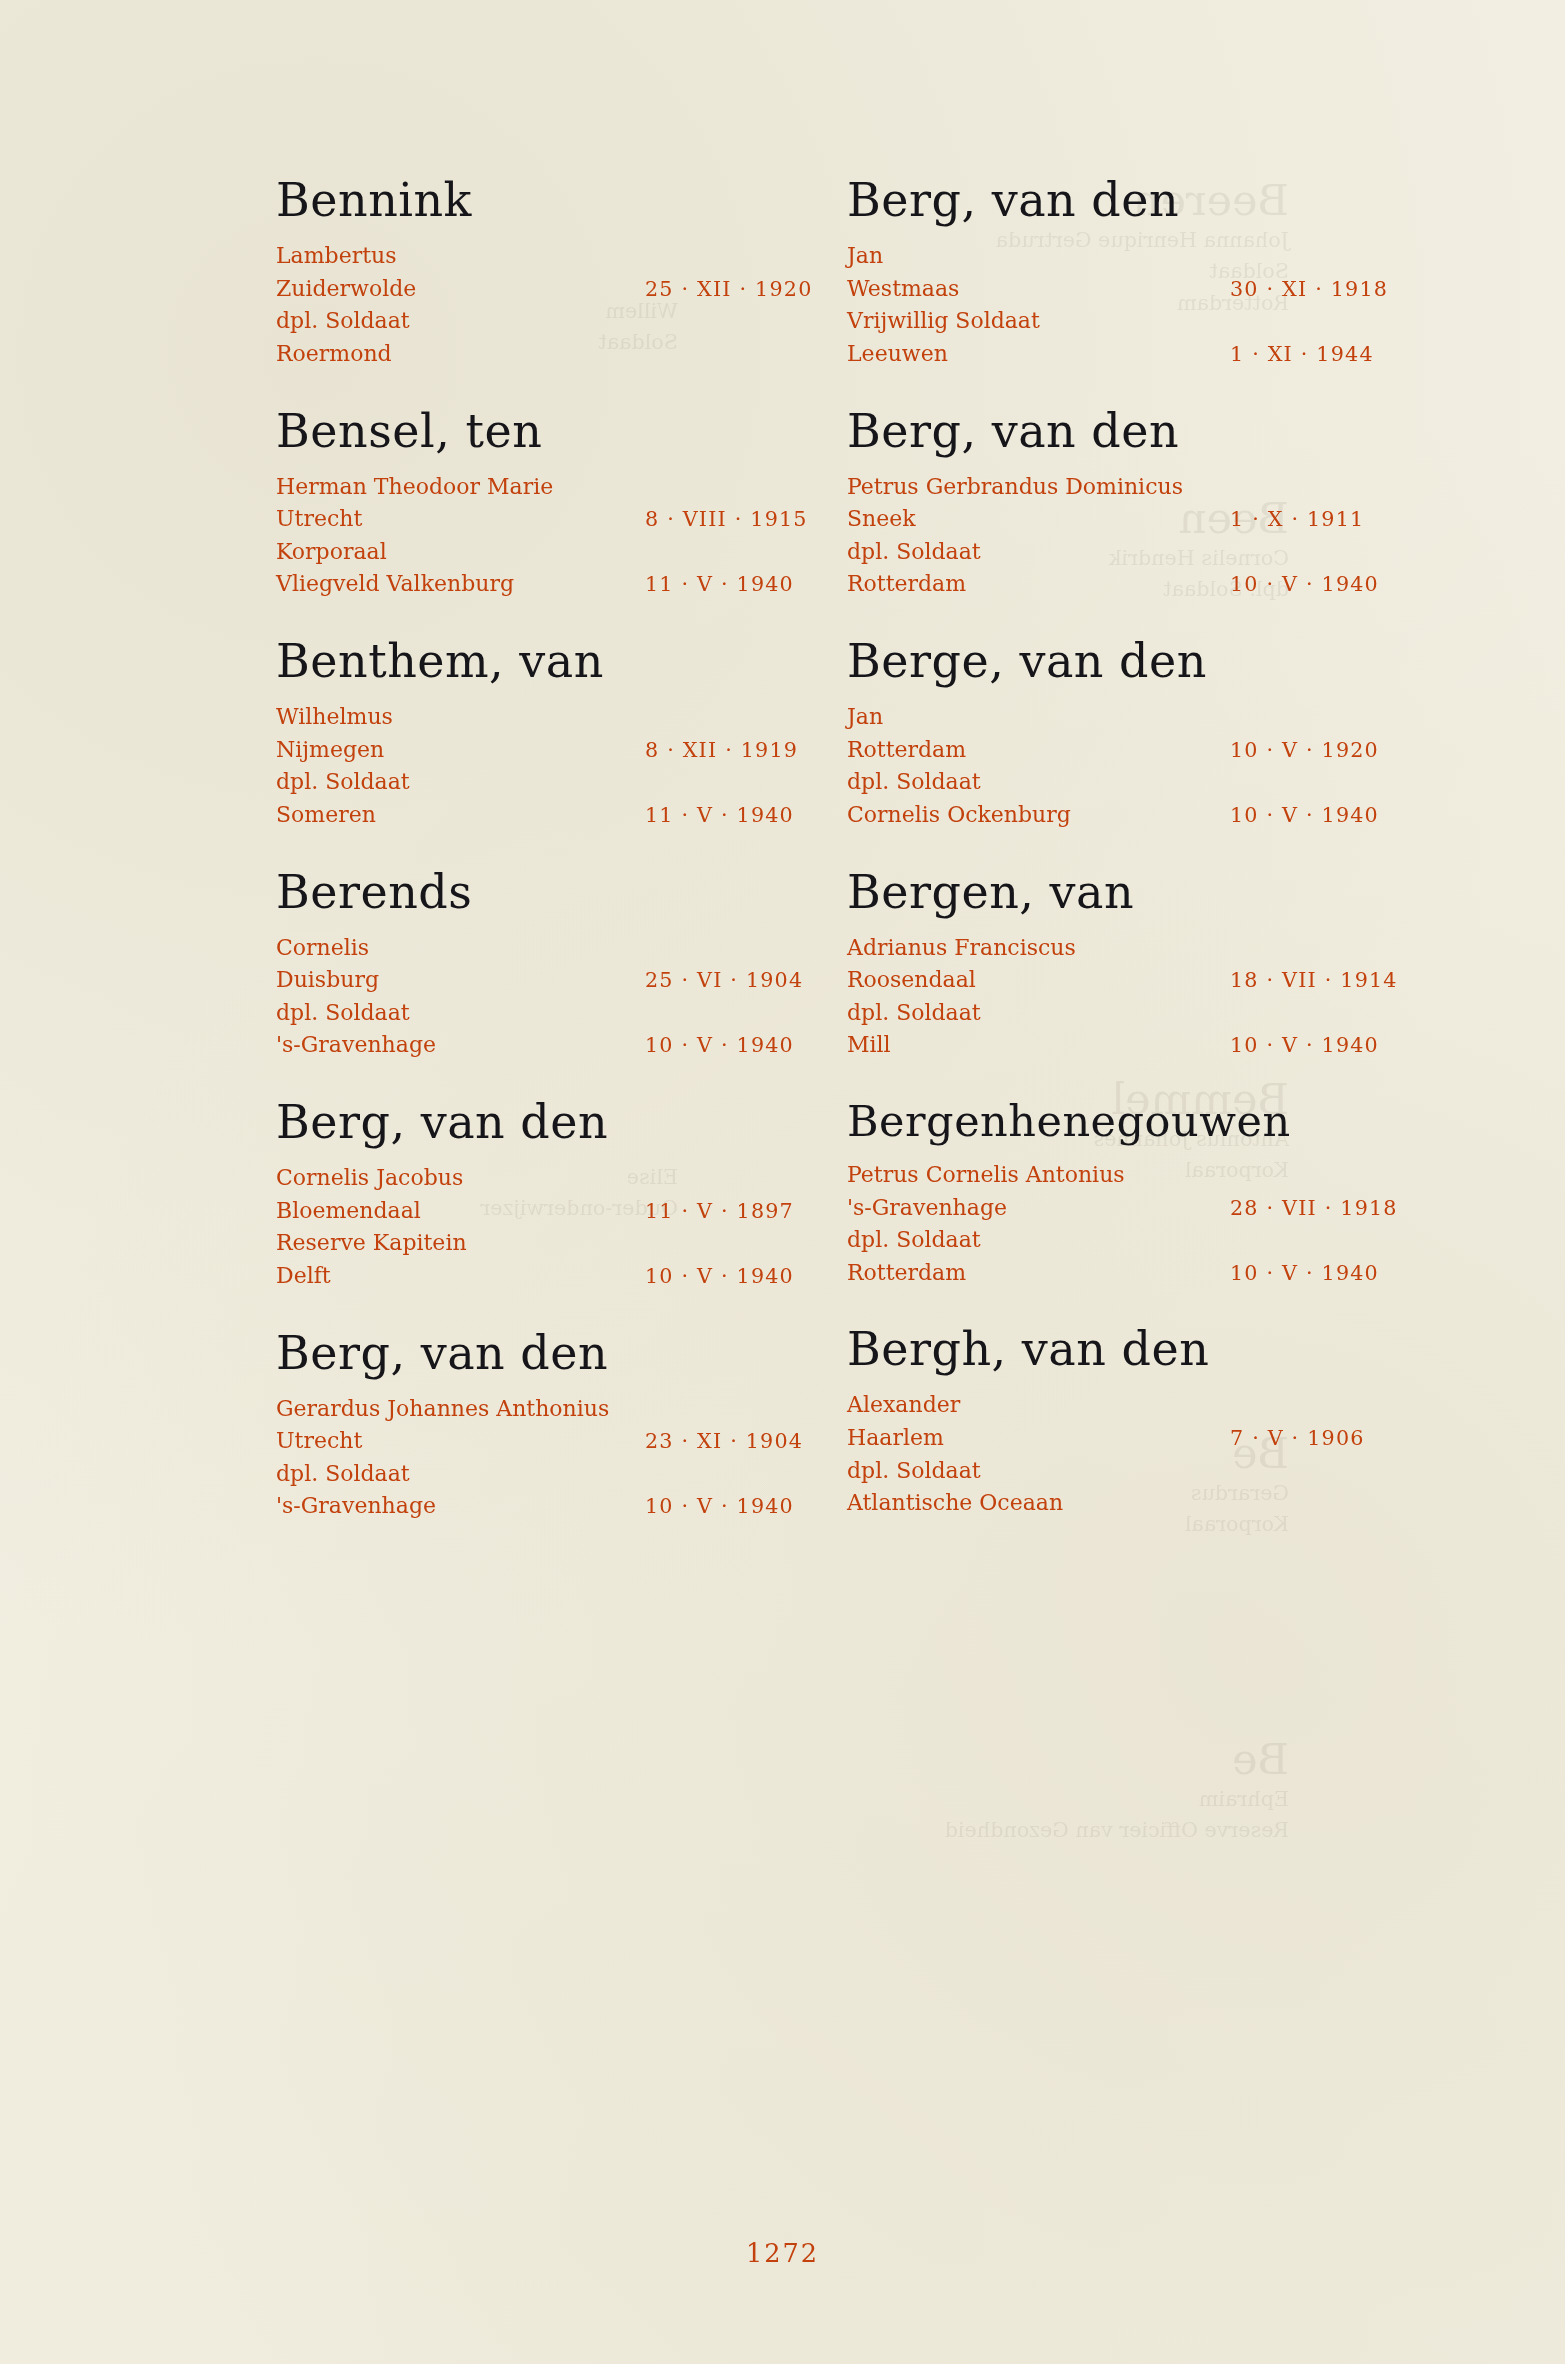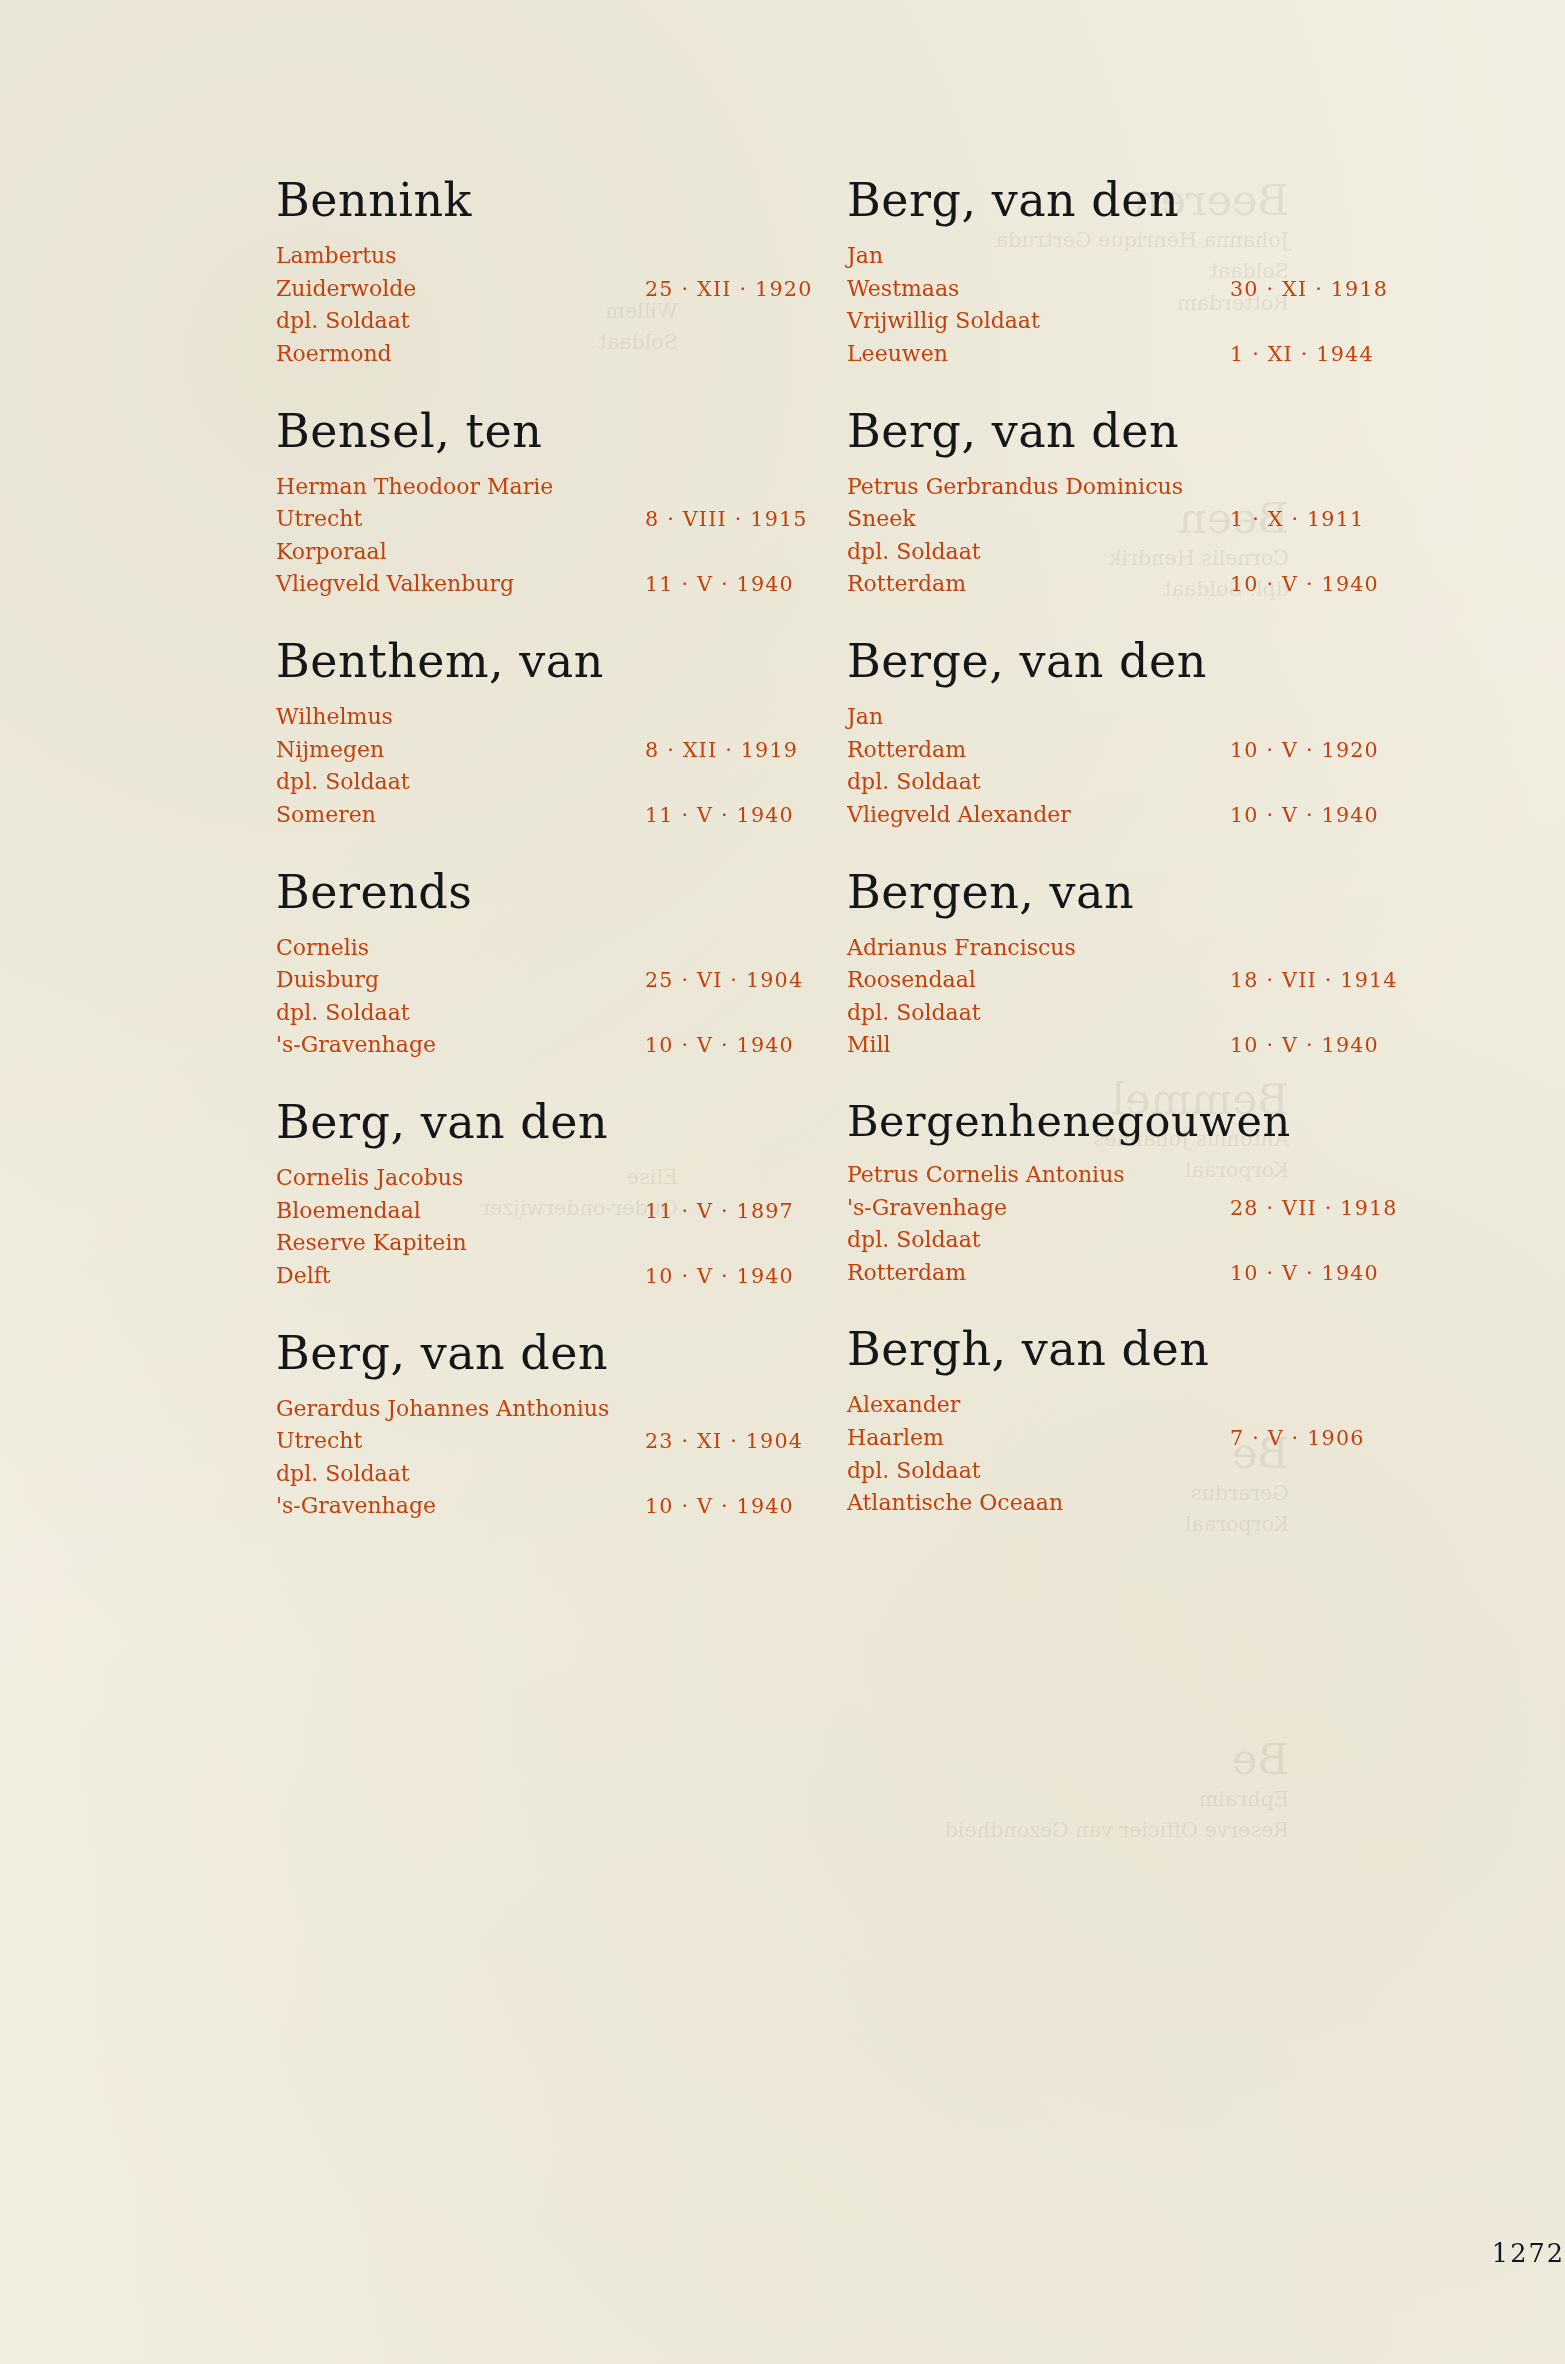--- a/index.html
+++ b/index.html
@@ -105,25 +105,25 @@
     font-size: 20.7px;
   }
   .col-left .line .date { width: 173px; text-align: left; }
   .col-right .line .date { width: 169px; text-align: left; }
 
   .folio {
     position: absolute;
     left: 0;
     top: 2238px;
     width: 1565px;
-    text-align: right;
+    text-align: center;
     font-family: "DejaVu Serif", serif;
     font-size: 25.6px;
     letter-spacing: 2px;
-    color: #0f172a;
+    color: #c2410c;
   }
 </style>
 </head>
 <body>
 
 <div class="page">
   <div class="paper-grain"></div>
 
   <div class="bleed" aria-hidden="true">
     <div class="col" style="left:276px; top:175px;">
@@ -390,21 +390,21 @@
               <span class="txt">Rotterdam</span>
               <span class="spacer"></span>
               <span class="date">10 · V · 1920</span>
             </div>
           <div class="line">
               <span class="txt">dpl. Soldaat</span>
               <span class="spacer"></span>
               <span class="date"></span>
             </div>
           <div class="line">
-              <span class="txt">Vliegveld Alexander</span>
+              <span class="txt">Cornelis Ockenburg</span>
               <span class="spacer"></span>
               <span class="date">10 · V · 1940</span>
             </div>
         </div>
       </div>
 
       <div class="entry">
         <div class="surname">Bergen, van</div>
         <div class="lines">
           <div class="line">

